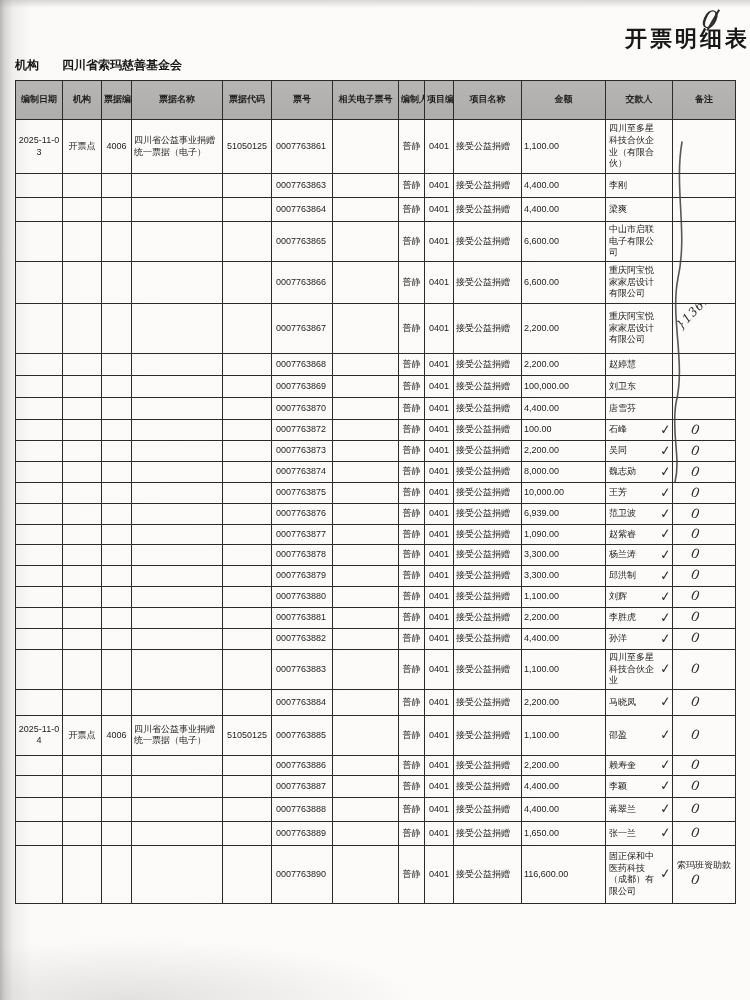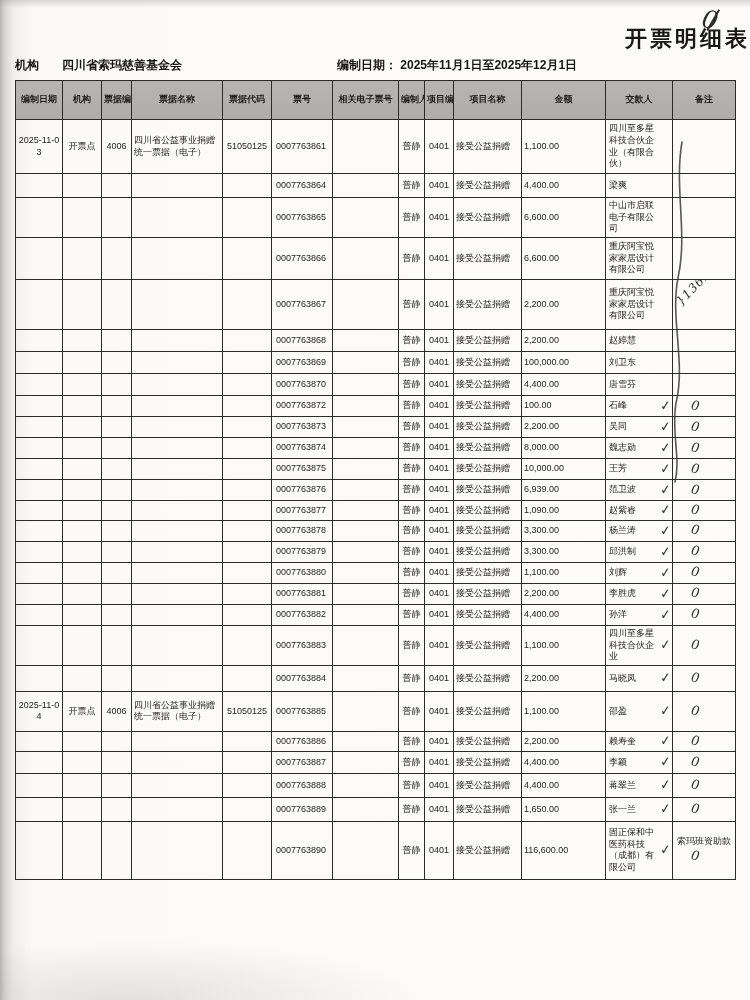--- a/index.html
+++ b/index.html
@@ -82,24 +82,20 @@
 <div class="title">开票明细表</div>
 
 <div class="corner-mark">
   <span>0</span>
   <span class="slash"></span>
 </div>
 
 <div class="meta">
   <span class="org-label">机构</span>
   <span class="org-value">四川省索玛慈善基金会</span>
-  <span class="date-group">
-    <span>编制日期：</span>
-    <span>2025年11月1日至2025年12月1日</span>
-  </span>
 </div>
 
 <table class="sheet">
   <colgroup>
     <col style="width:47px">
       <col style="width:39px">
       <col style="width:30px">
     <col style="width:91px">
       <col style="width:49px">
       <col style="width:61px">
@@ -143,20 +139,35 @@
         <td class="c-amount">1,100.00</td>
         <td class="c-payer"><span>四川至多星科技合伙企业（有限合伙）</span></td>
         <td class="c-remark"></td>
       </tr>
       <tr style="height: 24px;">
         <td class="c-date"></td>
         <td class="c-org"></td>
         <td class="c-ticket_code"></td>
         <td class="c-ticket_name"></td>
         <td class="c-ticket_serial"></td>
+        <td class="c-ticket_no">0007763863</td>
+        <td class="c-related_no"></td>
+        <td class="c-compiler">普静</td>
+        <td class="c-project_code">0401</td>
+        <td class="c-project_name">接受公益捐赠</td>
+        <td class="c-amount">4,400.00</td>
+        <td class="c-payer"><span>李刚</span></td>
+        <td class="c-remark"></td>
+      </tr>
+      <tr style="height: 24px;">
+        <td class="c-date"></td>
+        <td class="c-org"></td>
+        <td class="c-ticket_code"></td>
+        <td class="c-ticket_name"></td>
+        <td class="c-ticket_serial"></td>
         <td class="c-ticket_no">0007763864</td>
         <td class="c-related_no"></td>
         <td class="c-compiler">普静</td>
         <td class="c-project_code">0401</td>
         <td class="c-project_name">接受公益捐赠</td>
         <td class="c-amount">4,400.00</td>
         <td class="c-payer"><span>梁爽</span></td>
         <td class="c-remark"></td>
       </tr>
       <tr style="height: 40px;">

